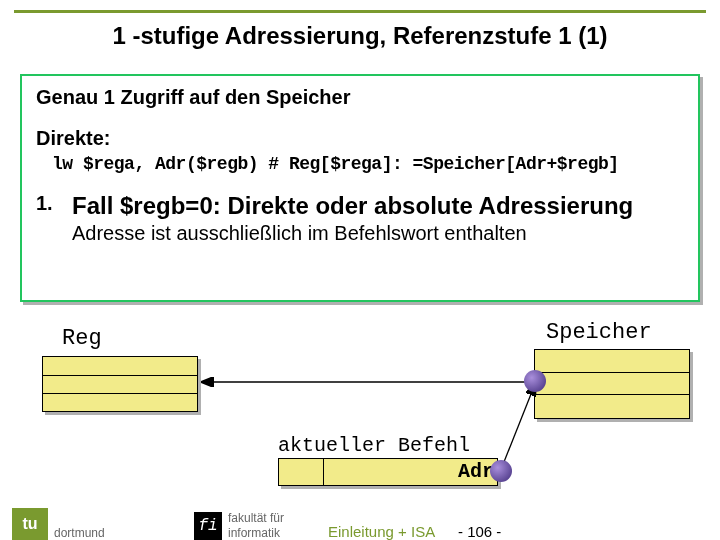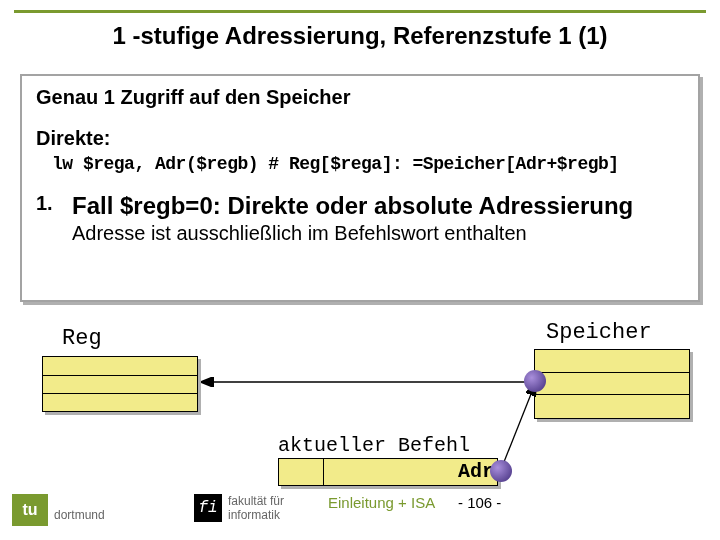--- a/index.html
+++ b/index.html
@@ -11,21 +11,21 @@
   .top-rule {
     position: absolute; left: 14px; right: 14px; top: 10px;
     height: 3px; background: #7a9a2f;
   }
   .slide-title {
     position: absolute; top: 22px; left: 0; right: 0;
     text-align: center; font-size: 24px; font-weight: bold; color: #000;
   }
   .content-box {
     position: absolute; left: 20px; top: 74px; width: 680px; height: 228px;
-    background: #fff; border: 2px solid #a3a3a3;
+    background: #fff; border: 2px solid #22c55e;
     box-shadow: 3px 3px 0 #b0b0b0;
     padding: 10px 14px 8px 14px;
   }
   .line1 { font-size: 20px; font-weight: bold; color: #000; margin-bottom: 18px; }
   .line2 { font-size: 20px; font-weight: bold; color: #000; margin-bottom: 4px; }
   .code1 {
     font-family: "Courier New", monospace; font-size: 18px;
     font-weight: bold; color: #000; margin-left: 16px; margin-bottom: 18px;
     letter-spacing: -0.5px;
   }
@@ -79,21 +79,21 @@
   .arrow-line {
     position: absolute; stroke: black; stroke-width: 1.3;
   }
   .purple-dot {
     position: absolute; width: 22px; height: 22px; border-radius: 50%;
     background: radial-gradient(circle at 35% 35%, #a98fdc, #3f2b7a);
   }
 
   .footer {
     position: absolute; left: 0; right: 0; bottom: 0; height: 46px;
-    display: flex; align-items: flex-start; font-size: 12px; color: #666;
+    display: flex; align-items: flex-end; font-size: 12px; color: #666;
     padding: 0 12px;
   }
   .tu-logo {
     width: 36px; height: 32px; background: #7a9a2f;
     display: flex; align-items: center; justify-content: center;
     color: white; font-weight: bold; font-size: 16px; font-family: sans-serif;
     margin-right: 6px;
   }
   .uni-txt { line-height: 1.2; width: 140px; }
   .fi-logo {

